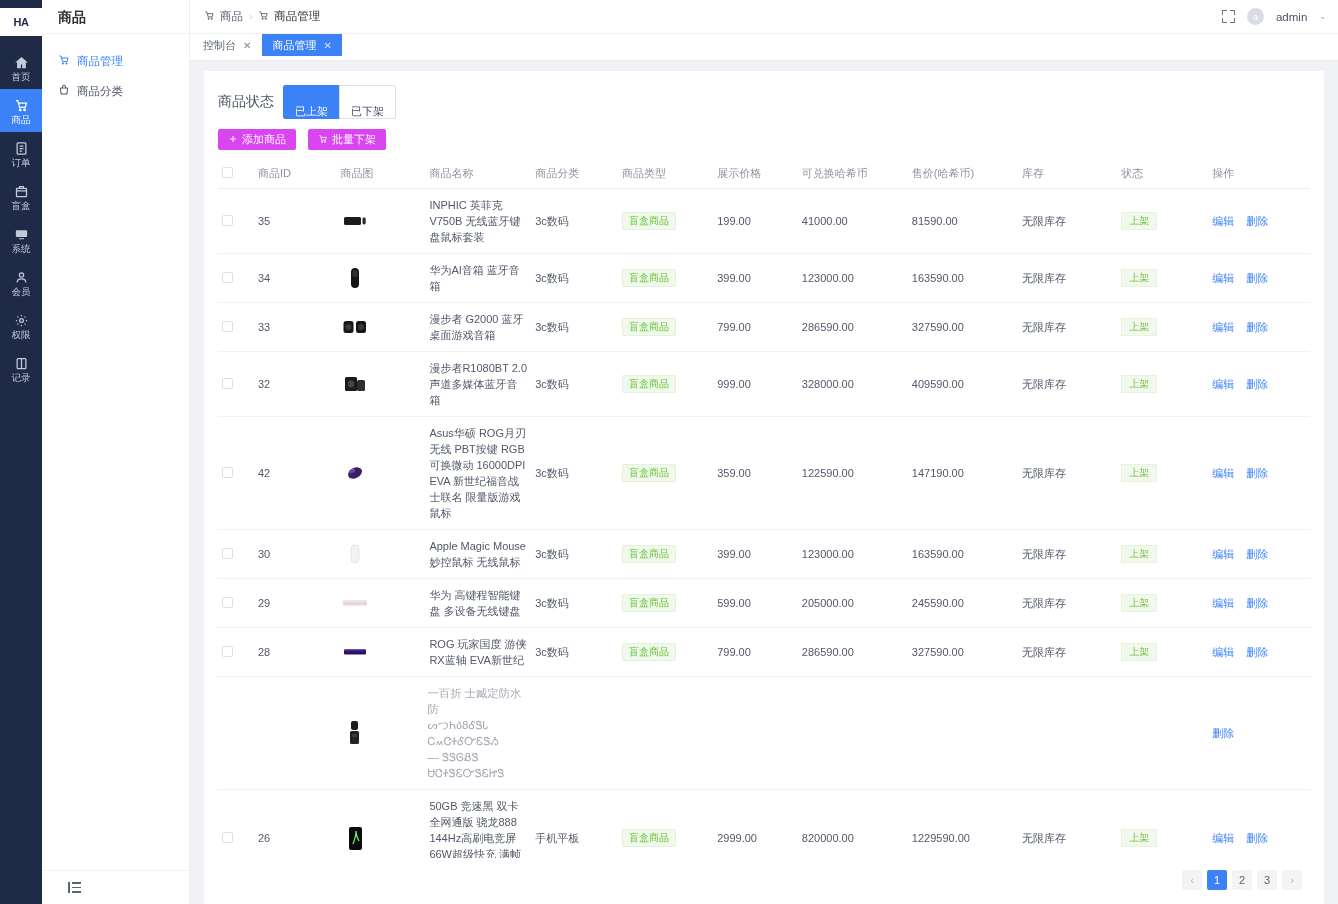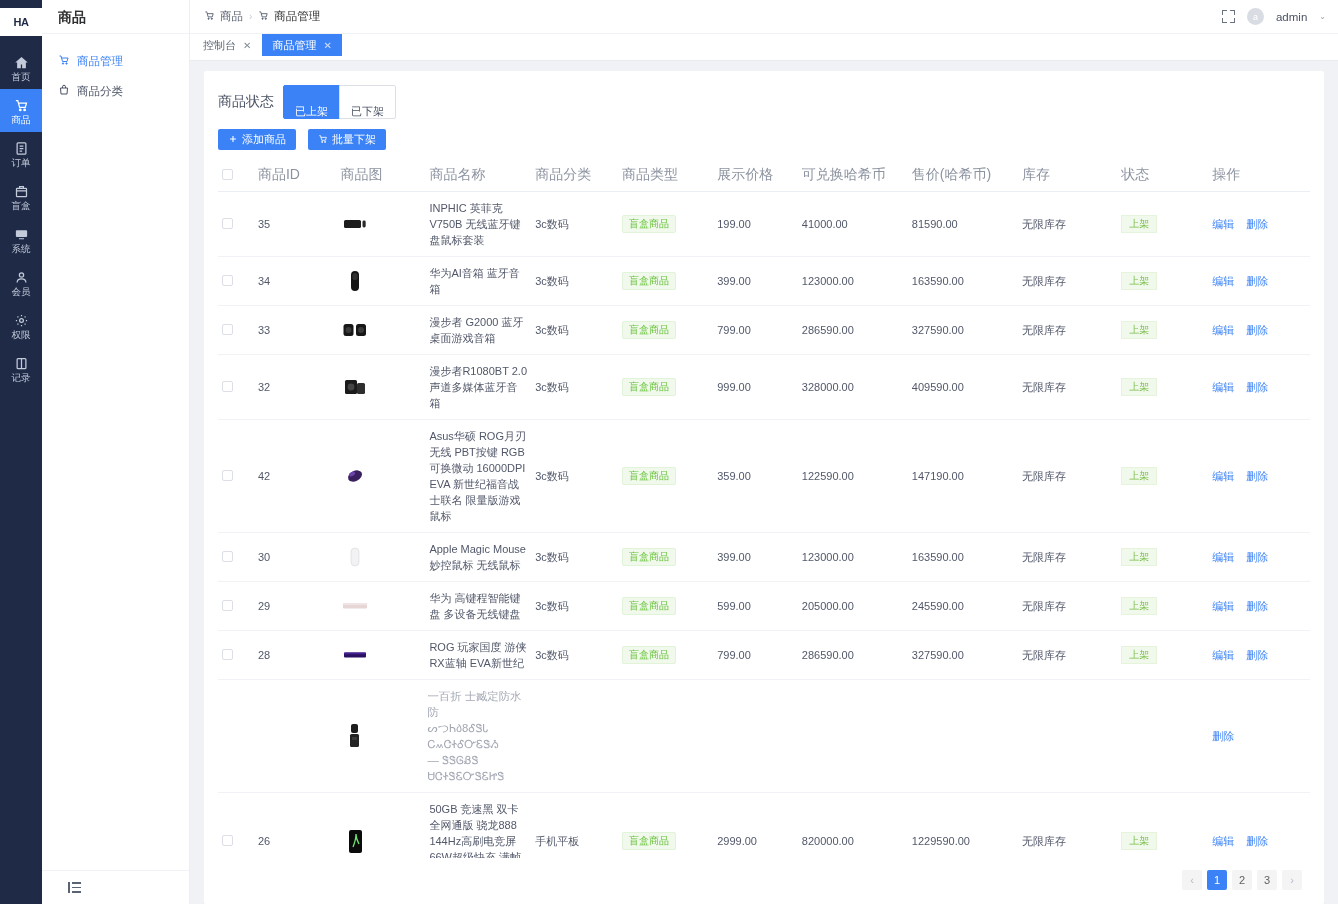--- a/index.html
+++ b/index.html
@@ -115,30 +115,30 @@
     border: 1px solid #dcdfe6; color: #4a5265; background: #fff; cursor: pointer;
     margin-left: -1px;
   }
   .seg:first-child { margin-left: 0; border-radius: 2px 0 0 2px; }
   .seg:last-child { border-radius: 0 2px 2px 0; }
   .seg.active { background: #3b82f6; border-color: #3b82f6; color: #fff; }
 
   .actions { padding: 10px 14px 9px; display: flex; gap: 12px; }
   .btn {
     height: 21px; padding: 0 10px; font-size: 11px; border-radius: 2px;
-    background: #3b82f6; color: #fff; border: none; cursor: pointer;
+    background: #d946ef; color: #fff; border: none; cursor: pointer;
     display: flex; align-items: center; gap: 4px;
   }
   .btn svg { width: 10px; height: 10px; }
 
   
   .tablewrap { flex: 1; overflow: hidden; padding: 0 14px; }
   table { width: 100%; border-collapse: collapse; table-layout: fixed; }
   thead th {
-    font-size: 14px; font-weight: normal; color: #8c93a0; text-align: left;
+    font-size: 11px; font-weight: normal; color: #8c93a0; text-align: left;
     padding: 7px 4px; border-bottom: 1px solid #ebeef5; background: #fff;
   }
   tbody td {
     font-size: 11px; color: #52586a; padding: 8px 4px;
     border-bottom: 1px solid #f0f2f5; vertical-align: middle;
   }
   .cb {
     width: 11px; height: 11px; border: 1px solid #dcdfe6; border-radius: 2px;
     background: #fff; display: inline-block; cursor: pointer;
   }

